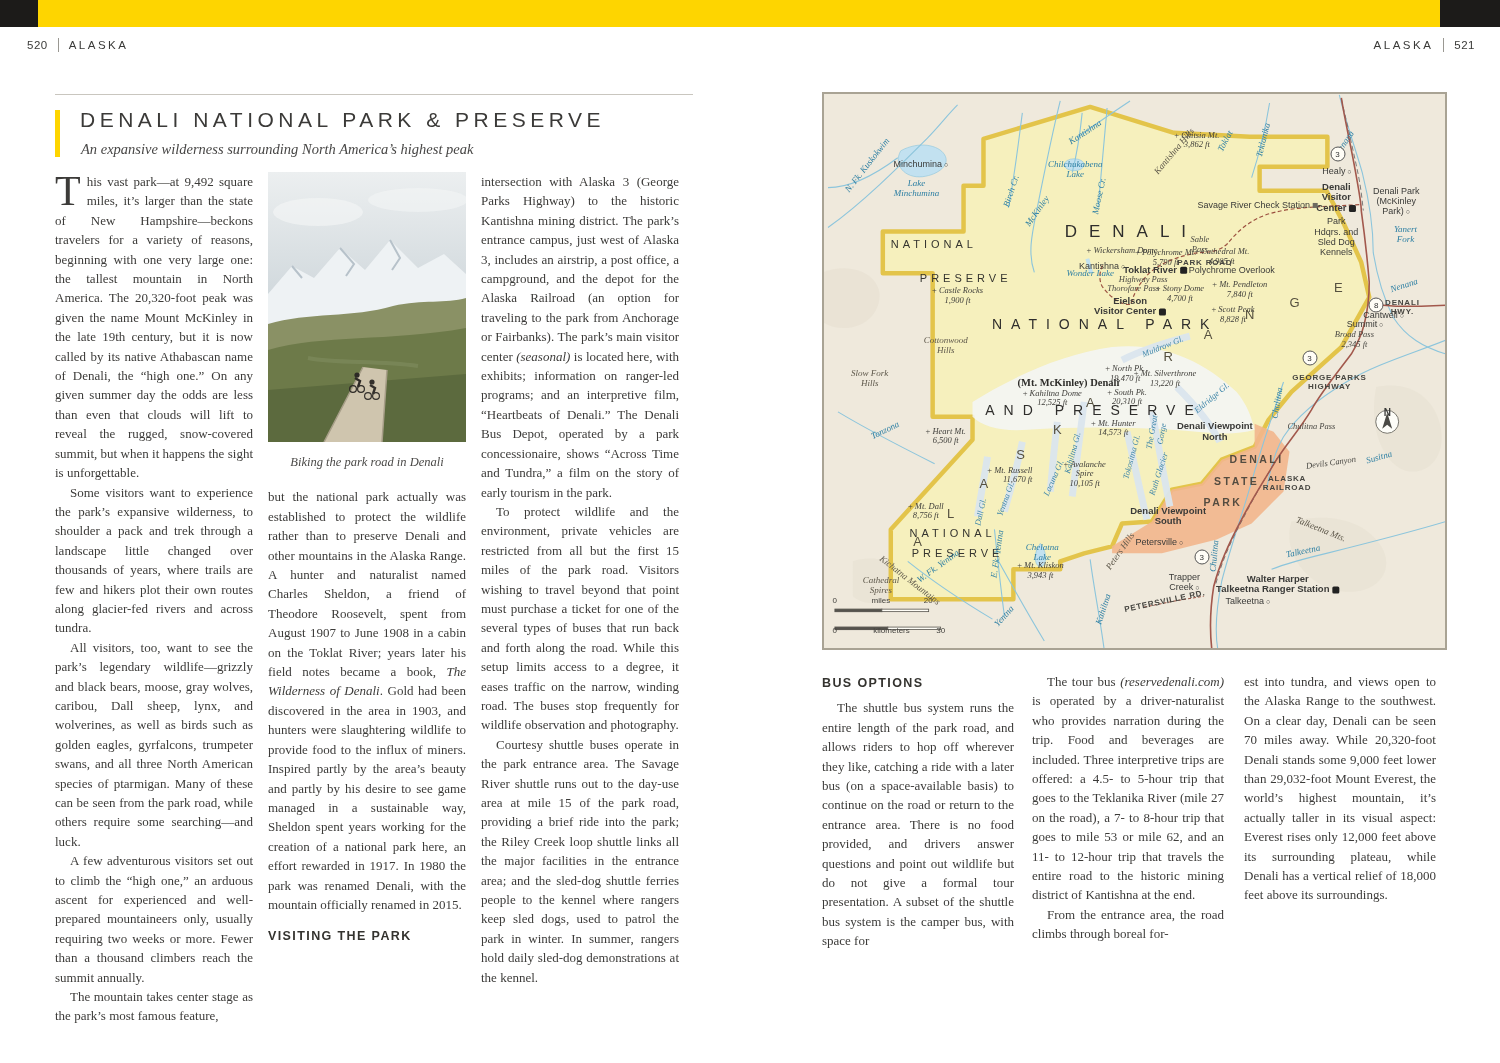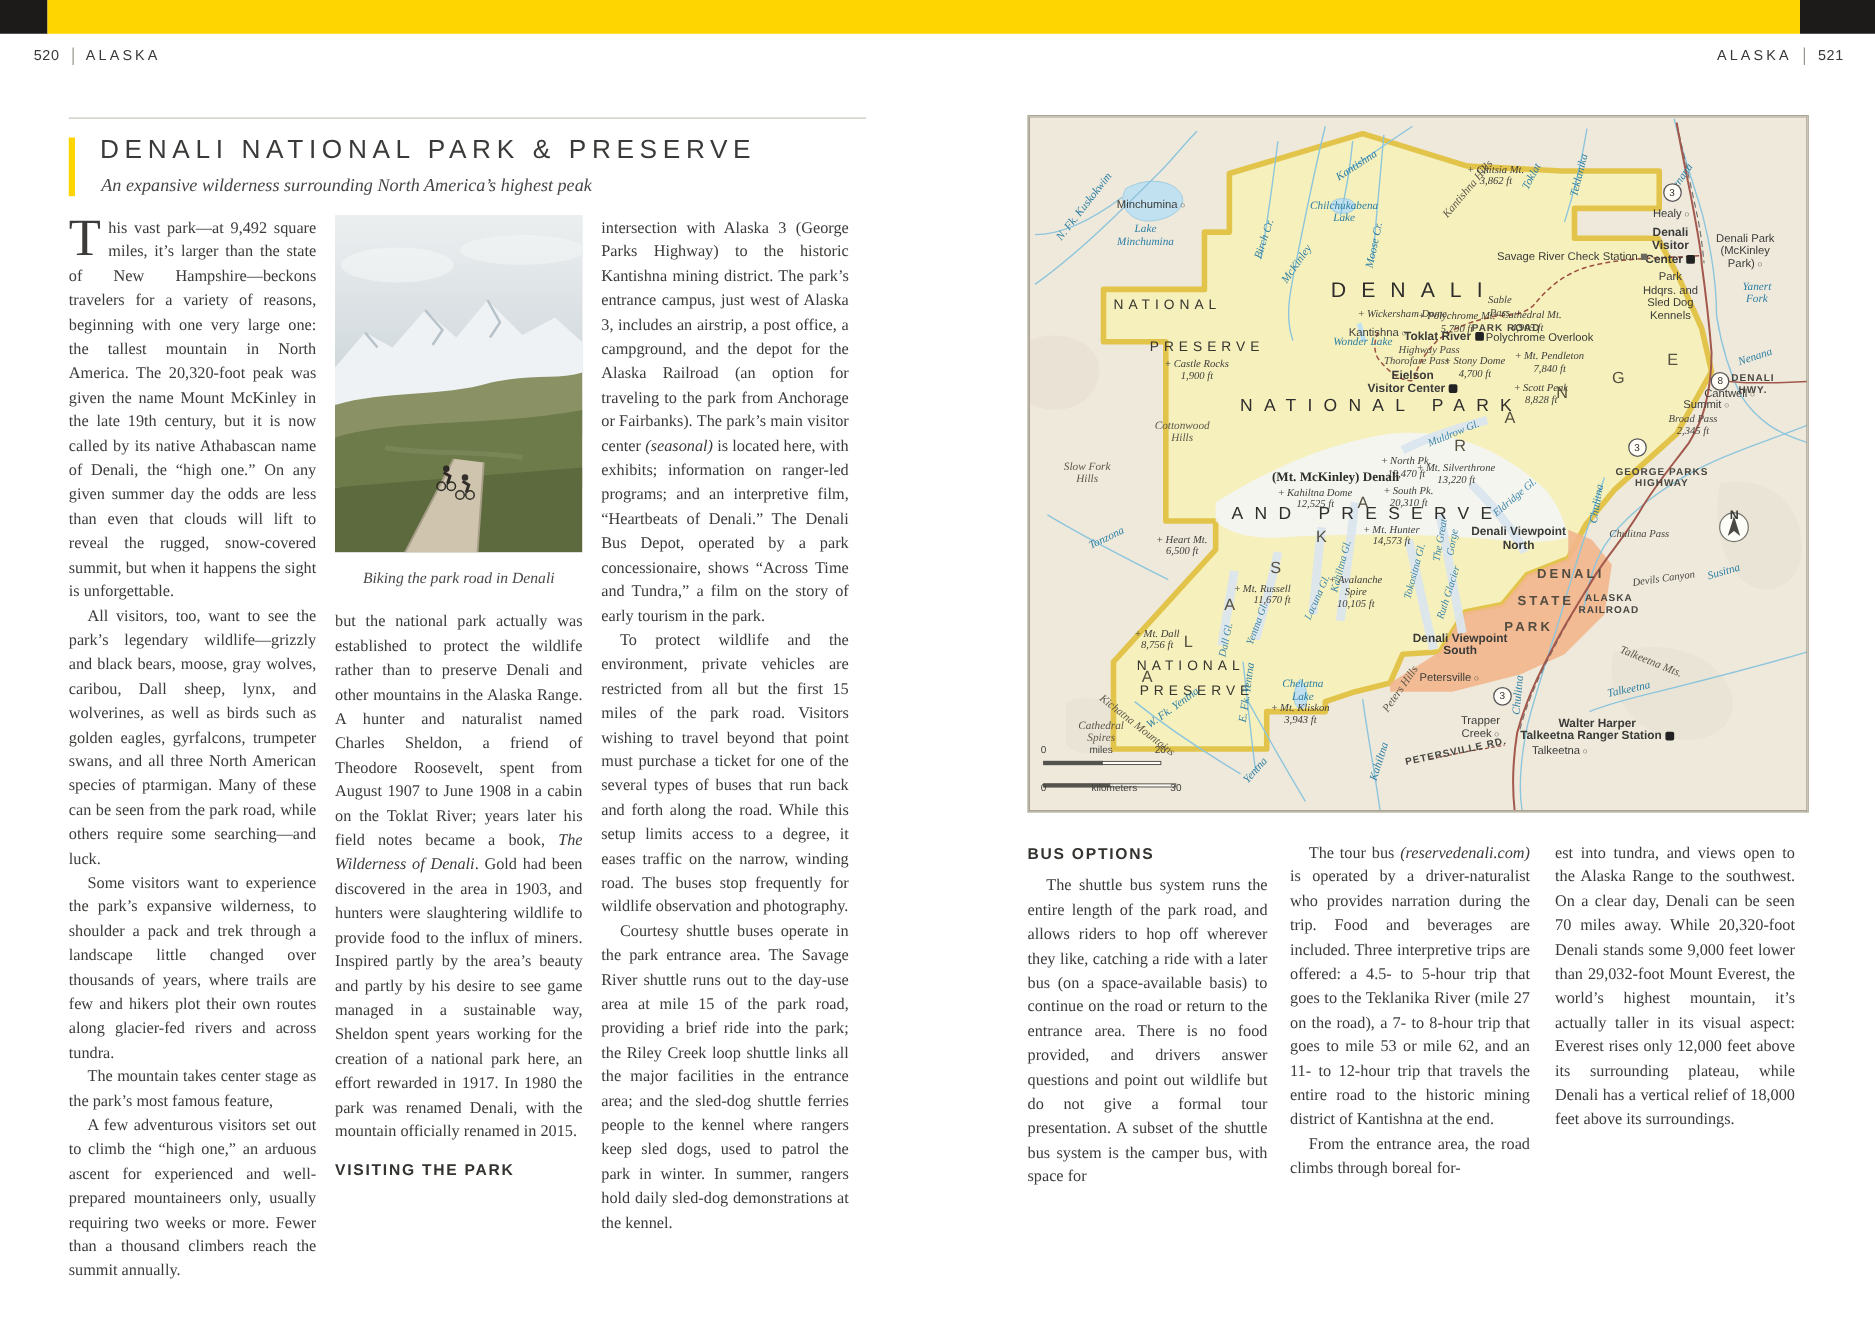--- a/index.html
+++ b/index.html
@@ -93,24 +93,24 @@
     <span class="pagenum">521</span>
   </div>
 
   <div class="title-rule"></div>
   <div class="accent-bar"></div>
   <h1 class="title">DENALI NATIONAL PARK &amp; PRESERVE</h1>
   <div class="subtitle">An expansive wilderness surrounding North America’s highest peak</div>
 
   <div class="col col1">
       <p><span class="dropcap">T</span>his vast park—at 9,492 square miles, it’s larger than the state of New Hampshire—beckons travelers for a variety of reasons, beginning with one very large one: the tallest mountain in North America. The 20,320-foot peak was given the name Mount McKinley in the late 19th century, but it is now called by its native Athabascan name of Denali, the “high one.” On any given summer day the odds are less than even that clouds will lift to reveal the rugged, snow-covered summit, but when it happens the sight is unforgettable.</p>
+      <p class="ind">Some visitors want to experience the park’s expansive wilderness, to shoulder a pack and trek through a landscape little changed over thousands of years, where trails are few and hikers plot their own routes along glacier-fed rivers and across tundra.</p>
       <p class="ind">All visitors, too, want to see the park’s legendary wildlife—grizzly and black bears, moose, gray wolves, caribou, Dall sheep, lynx, and wolverines, as well as birds such as golden eagles, gyrfalcons, trumpeter swans, and all three North American species of ptarmigan. Many of these can be seen from the park road, while others require some searching—and luck.</p>
-      <p class="ind">Some visitors want to experience the park’s expansive wilderness, to shoulder a pack and trek through a landscape little changed over thousands of years, where trails are few and hikers plot their own routes along glacier-fed rivers and across tundra.</p>
+      <p class="ind">A few adventurous visitors set out to climb the “high one,” an arduous ascent for experienced and well-prepared mountaineers only, usually requiring two weeks or more. Fewer than a thousand climbers reach the summit annually.</p>
       <p class="ind">The mountain takes center stage as the park’s most famous feature,</p>
-      <p class="ind">A few adventurous visitors set out to climb the “high one,” an arduous ascent for experienced and well-prepared mountaineers only, usually requiring two weeks or more. Fewer than a thousand climbers reach the summit annually.</p>
     </div>
 
   <div class="col col2">
     <div class="photo">
       <svg viewBox="0 0 198 270" width="198" height="270">
         <defs>
           <linearGradient id="skyg" x1="0" y1="0" x2="0" y2="1">
             <stop offset="0" stop-color="#eceff0"></stop>
               <stop offset="1" stop-color="#c9d2d7"></stop>
           </linearGradient>

